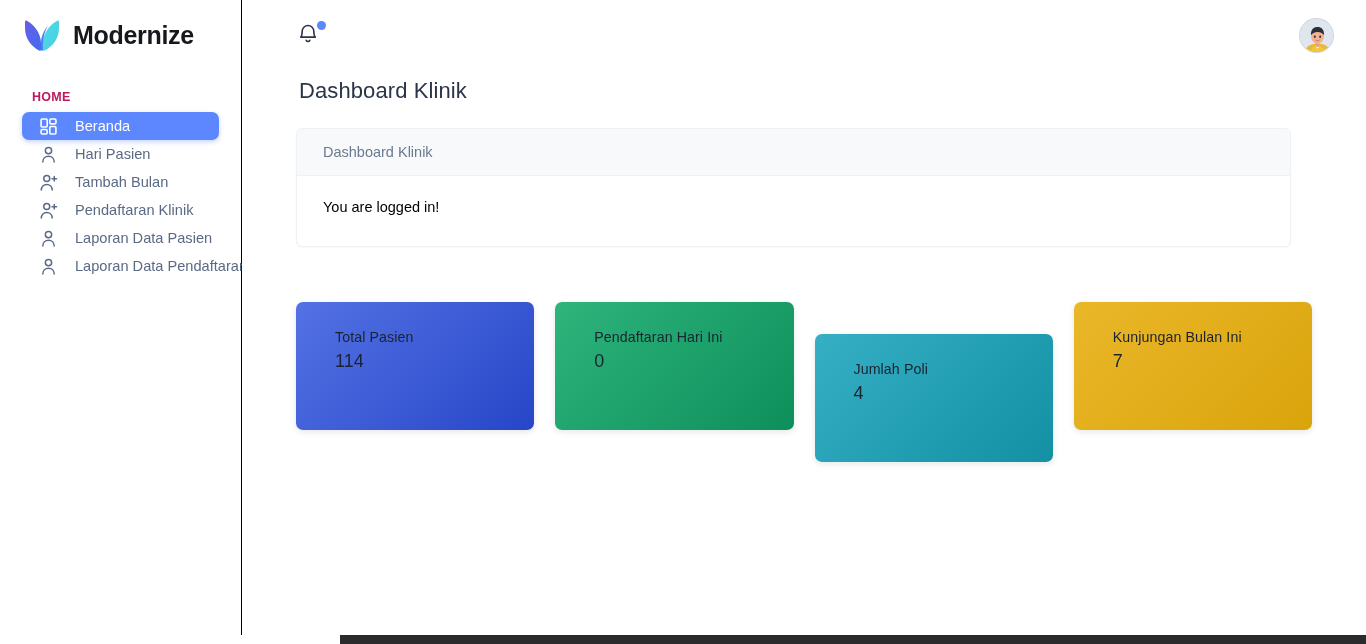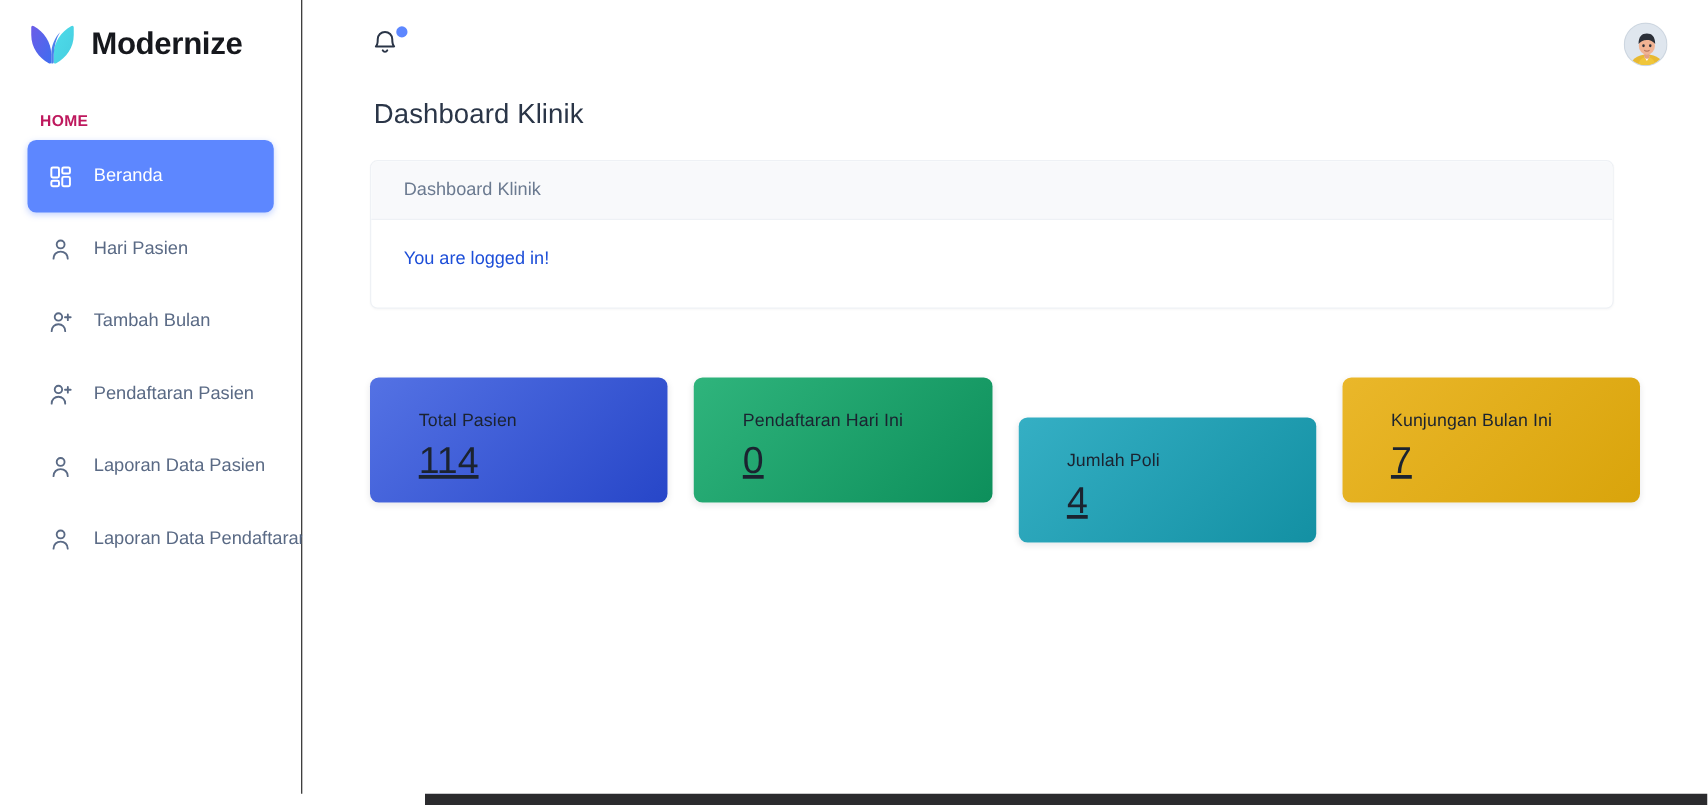--- a/index.html
+++ b/index.html
@@ -33,21 +33,21 @@
   }
   .nav-section-label {
     font-size: 12.5px; font-weight: 700; color: #be185d;
     letter-spacing: 0.3px;
     padding: 20px 0 8px 32px;
   }
   .nav-list { padding: 0 22px; }
   .nav-item {
     display: flex; align-items: center;
     gap: 16px;
-    height: 58px;
+    height: 28px;
     padding-left: 16px;
     border-radius: 7px;
     margin-bottom: 0px;
     color: #5a6a85;
     font-size: 14.6px;
     cursor: pointer;
   }
   .nav-item + .nav-item { margin-top: 0; }
   .nav-item.active {
     background: #5d87ff;
@@ -97,38 +97,38 @@
   .card-header {
     background: #f8f9fb;
     border-bottom: 1px solid #eef1f5;
     padding: 15px 26px;
     font-size: 14.5px;
     color: #6b7a90;
   }
   .card-body {
     padding: 23px 26px 31px 26px;
     font-size: 14.5px;
-    color: #1d4ed8;
+    color: #000000;
   }
 
   .stats-row {
     display: flex;
     gap: 21px;
     margin-top: 55px;
   }
   .stat-card {
     flex: 1 1 0;
-    height: 100px;
+    height: 128px;
     border-radius: 7px;
     padding: 28px 0 0 39px;
     color: #1b2330;
     box-shadow: 0 2px 6px rgba(16,24,40,0.10);
   }
   .stat-label { font-size: 14.2px; line-height: 1.1; letter-spacing: 0.1px; }
-  .stat-value { font-size: 30px; line-height: 1.25; margin-top: 4px; font-weight: 400; text-decoration: underline; }
+  .stat-value { font-size: 18px; line-height: 1.25; margin-top: 4px; font-weight: 400; }
 
   .scrollbar-track {
     position: absolute;
     left: 0; bottom: 0;
     width: 1366px; height: 9px;
     background: #ffffff;
   }
   .scrollbar-thumb {
     position: absolute;
     bottom: 0; height: 9px;
@@ -204,21 +204,21 @@
       </div>
 
       <div class="nav-item">
         <span class="nav-icon">
           <svg width="21" height="21" viewBox="0 0 24 24" fill="none" stroke="currentColor" stroke-width="1.7" stroke-linecap="round">
             <circle cx="10" cy="7.5" r="3.4"></circle>
             <path d="M3.8 20.5 C3.8 16.8 6.5 14.2 10 14.2 C13.5 14.2 16.2 16.8 16.2 20.5"></path>
             <path d="M18.6 5.2 L18.6 10.4 M16 7.8 L21.2 7.8"></path>
           </svg>
         </span>
-        <span class="nav-label">Pendaftaran Pasien</span>
+        <span class="nav-label">Pendaftaran Klinik</span>
       </div>
 
       <div class="nav-item">
         <span class="nav-icon">
           <svg width="21" height="21" viewBox="0 0 24 24" fill="none" stroke="currentColor" stroke-width="1.7" stroke-linecap="round">
             <circle cx="12" cy="7.5" r="3.6"></circle>
             <path d="M5.5 20.5 C5.5 16.6 8.4 14 12 14 C15.6 14 18.5 16.6 18.5 20.5"></path>
           </svg>
         </span>
         <span class="nav-label">Laporan Data Pasien</span>

